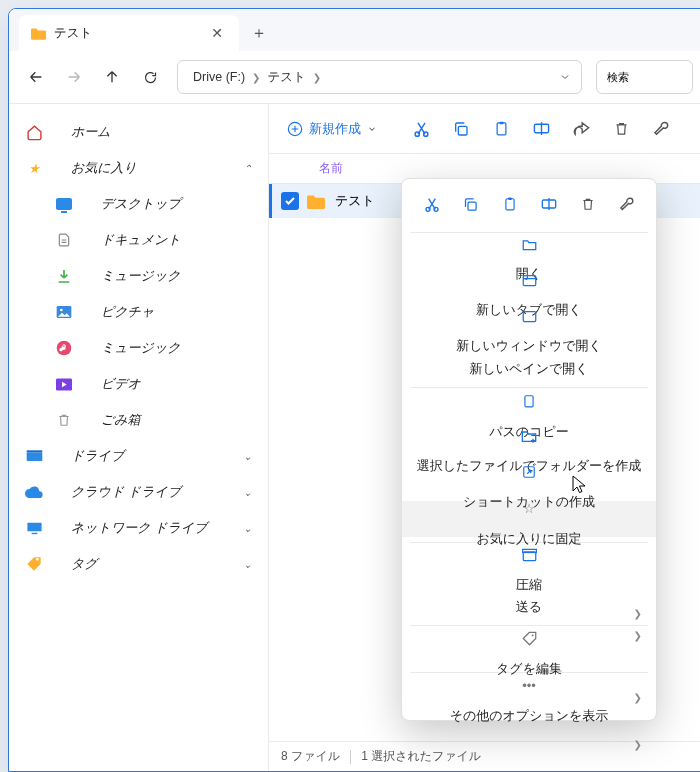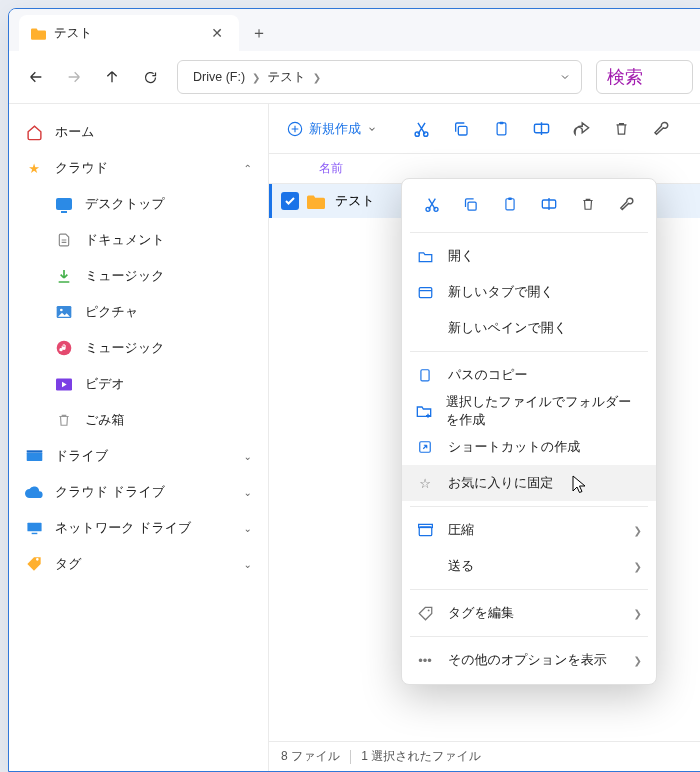--- a/index.html
+++ b/index.html
@@ -13,25 +13,25 @@
 .close { color: #555; font-size: 14px; padding: 4px; cursor: pointer; }
 .newtab { width: 40px; display: flex; justify-content: center; align-items: center; height: 36px; color: #555; cursor:pointer; }
 
 .navbar { height: 53px; background: #fff; display: flex; align-items: center; padding: 0 10px; gap: 4px; border-bottom: 1px solid #eaeaea; }
 .nav-btn { width: 34px; height: 34px; display: flex; align-items: center; justify-content: center; color: #333; border-radius: 6px; cursor:pointer; }
 .nav-btn.disabled { color: #b6b6b6; }
 .addr { flex: 0 0 405px; height: 34px; border: 1px solid #d6d6d6; border-radius: 6px; margin-left: 6px; display: flex; align-items: center; padding: 0 6px 0 12px; font-size: 12.5px; color: #333; gap: 4px; }
 .crumb { padding: 4px 3px; cursor:pointer; }
 .crumb-sep { color: #888; font-size: 10px; }
 .addr-dd { margin-left: auto; color: #555; padding:4px; cursor:pointer;}
-.search { flex:1; height:34px; border:1px solid #d6d6d6; border-radius:6px; margin-left:10px; display:flex; align-items:center; padding:0 10px; color:#a21caf; font-size:18px; }
+.search { flex:1; height:34px; border:1px solid #d6d6d6; border-radius:6px; margin-left:10px; display:flex; align-items:center; padding:0 10px; color:#000000; font-size:11px; }
 
 .body { flex:1; display:flex; min-height:0; }
 .sidebar { width:260px; border-right:1px solid #eaeaea; padding:10px 6px; overflow:hidden; }
-.sb-item { display:flex; align-items:center; height:36px; padding:0 10px; border-radius:6px; gap:12px; font-size:13px; color:#222; cursor:pointer; }
+.sb-item { display:flex; align-items:center; height:36px; padding:0 10px; border-radius:6px; gap:28px; font-size:13px; color:#222; cursor:pointer;font-style:italic; }
 .sb-item .chev { margin-left:auto; color:#666; font-size:10px; }
 .sb-sub { padding-left:30px; }
 .sb-icon { width:18px; display:flex; justify-content:center; }
 .i-home{color:#d53a3a;} .i-star{color:#ffb02e;} .i-desk{color:#2b8ae6;background:#2b8ae6;width:16px;height:12px;border-radius:2px;position:relative;} .i-desk::after{content:'';position:absolute;bottom:-3px;left:5px;width:6px;height:2px;background:#2b8ae6;}
 .i-doc{color:#888;} .i-dl{color:#44b04a;} .i-pic{color:#3a8adb;} .i-mus{color:#e44a6f;} .i-vid{color:#7b3fe4;} .i-trash{color:#999;}
 .i-drive{color:#2b8ae6;} .i-cloud{color:#2b8ae6;} .i-net{color:#2b8ae6;} .i-tag{color:#ffb02e;}
 
 .content { flex:1; display:flex; flex-direction:column; min-width:0; }
 .toolbar { height:50px; display:flex; align-items:center; padding:0 12px; gap:4px; border-bottom:1px solid #eaeaea; }
 .tb-btn { height:34px; display:flex; align-items:center; gap:6px; padding:0 6px; border-radius:6px; font-size:13px; color:#1a73e8; cursor:pointer; }
@@ -45,21 +45,21 @@
 .rows{flex:1; position:relative;}
 .row { display:flex; align-items:center; height:34px; padding-left:12px; font-size:13px; }
 .row.sel{ background:#e9f2fc; border-left:3px solid #1a73e8; padding-left:9px;}
 .chk{width:18px;height:18px;background:#1a73e8;border-radius:3px;display:flex;align-items:center;justify-content:center;color:#fff;margin-right:8px;}
 .fold-i{color:#ffb02e;margin-right:10px;}
 
 .status{height:30px;border-top:1px solid #eaeaea;display:flex;align-items:center;padding:0 12px;font-size:12px;color:#555;gap:10px;}
 .vr{width:1px;height:14px;background:#ccc;}
 
 .menu { position:absolute; left:401px; top:178px; width:256px; background:#fff; border:1px solid #e0e0e0; border-radius:8px; box-shadow:0 12px 40px rgba(0,0,0,.22); padding:6px 0; z-index:10; }
-.mrow{height:36px;display:flex;align-items:center;padding:0 14px;gap:14px;font-size:13px;color:#222;cursor:pointer;}
+.mrow{height:36px;display:flex;align-items:center;padding:0 14px;gap:14px;font-size:13px;color:#222;cursor:pointer;flex-direction:column;}
 .mrow:hover,.mrow.hov{background:#f2f2f2;}
 .msep{height:1px;background:#eaeaea;margin:5px 8px;}
 .micons{display:flex;justify-content:space-around;padding:6px 10px 10px;}
 .micons .mi{width:26px;height:26px;display:flex;align-items:center;justify-content:center;color:#1a73e8;border-radius:5px;cursor:pointer;}
 .micons .mi.g{color:#555;}
 .mrow .mico{width:18px;display:flex;justify-content:center;color:#1a73e8;}
 .mrow .mico.g{color:#777;}
 .mrow .arr{margin-left:auto;color:#888;font-size:10px;}
 
 .cursor{position:absolute;left:572px;top:475px;z-index:20;}
@@ -126,21 +126,21 @@
       <div class="sb-item">
           <span class="sb-icon i-home">
             <svg width="17" height="17" viewBox="0 0 24 24">
               <path fill="none" stroke="currentColor" stroke-width="2" d="M3 11 12 3l9 8v9a2 2 0 0 1-2 2H5a2 2 0 0 1-2-2z"></path>
             </svg>
           </span>
           <span>ホーム</span>
         </div>
       <div class="sb-item">
           <span class="sb-icon i-star">★</span>
-          <span>クラウド</span>
+          <span>お気に入り</span>
           <span class="chev">⌃</span>
         </div>
       <div class="sb-sub">
         <div class="sb-item">
             <span class="sb-icon">
               <span class="i-desk"></span>
             </span>
             <span>デスクトップ</span>
           </div>
         <div class="sb-item">
@@ -370,20 +370,28 @@
   <div class="mrow">
       <span class="mico">
         <svg width="15" height="13" viewBox="0 0 24 20">
           <rect x="2" y="2" width="20" height="16" rx="2" fill="none" stroke="currentColor" stroke-width="2"></rect>
           <path stroke="currentColor" stroke-width="2" d="M2 7h20"></path>
         </svg>
       </span>
       <span>新しいタブで開く</span>
     </div>
   <div class="mrow">
+      <span class="mico">
+        <svg width="15" height="13" viewBox="0 0 24 20">
+          <rect x="2" y="2" width="20" height="16" rx="2" fill="none" stroke="currentColor" stroke-width="2"></rect>
+        </svg>
+      </span>
+      <span>新しいウィンドウで開く</span>
+    </div>
+  <div class="mrow">
       <span class="mico"></span>
       <span>新しいペインで開く</span>
     </div>
   <div class="msep"></div>
   <div class="mrow">
       <span class="mico">
         <svg width="14" height="16" viewBox="0 0 24 24">
           <rect x="5" y="3" width="14" height="19" rx="2" fill="none" stroke="currentColor" stroke-width="2"></rect>
         </svg>
       </span>

